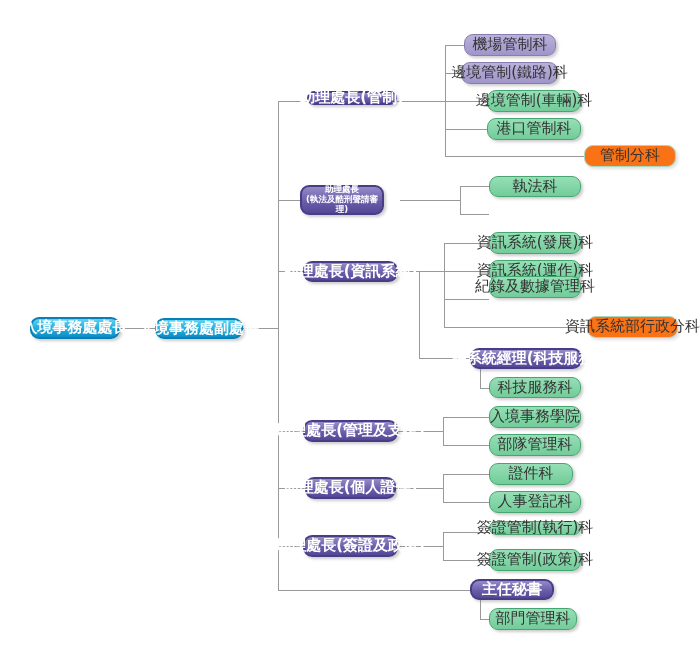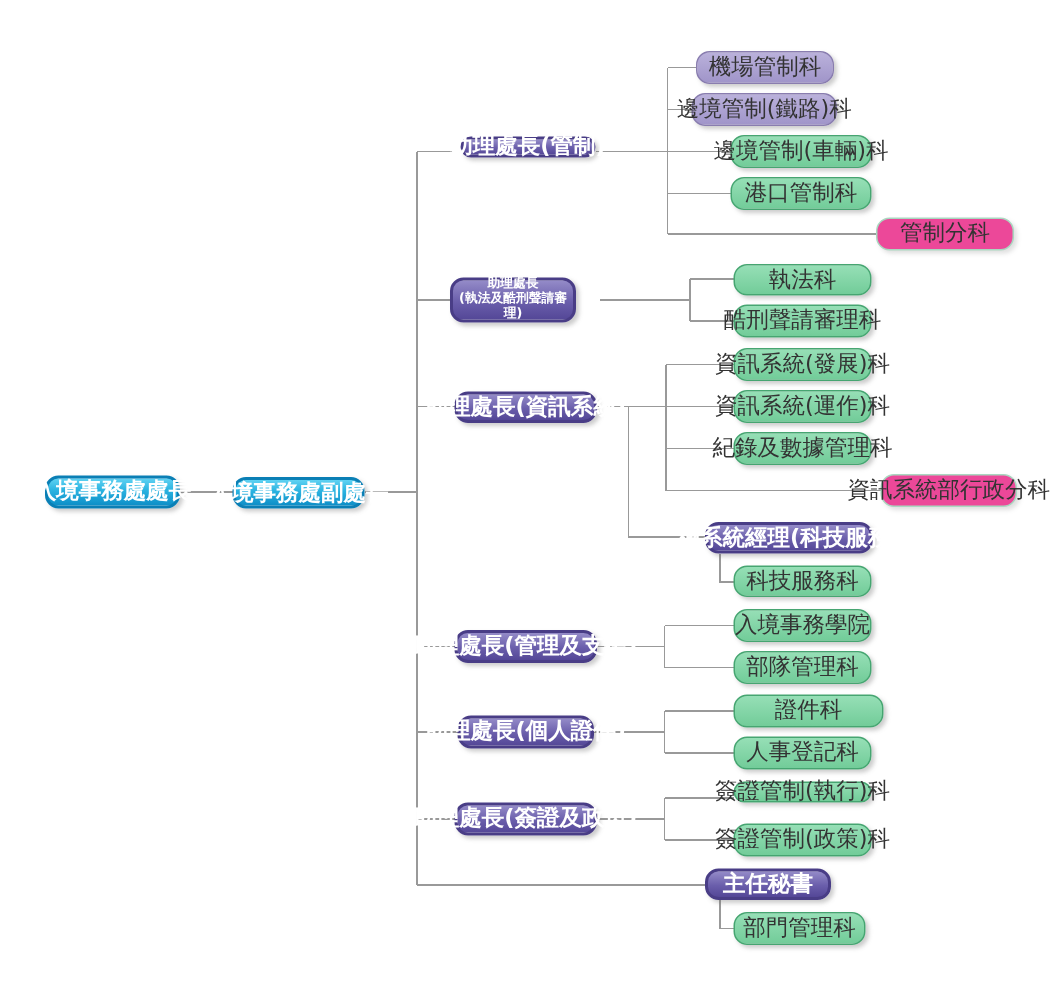--- a/index.html
+++ b/index.html
@@ -37,21 +37,21 @@
     background:linear-gradient(180deg,#bab1db 0%,#a095c9 100%);
     border:1.5px solid #897daf;
     color:#333333;
   }
   .green{
     background:linear-gradient(180deg,#96dfb6 0%,#72cc99 100%);
     border:1.5px solid #46a571;
     color:#333333;
   }
   .pale{
-    background:#ec4899;
+    background:#f97316;
     border:1.5px solid #a9d7c0;
     color:#333333;
     box-shadow:2px 2px 3px rgba(130,130,130,0.25);
   }
 </style>
 </head>
 <body>
 
 <div id="canvas">
 
@@ -119,32 +119,31 @@
   <div class="node purple" style="left:470px;top:348px;width:112px;height:21px">總系統經理(科技服務)</div>
   <div class="node purple" style="left:470px;top:579px;width:84px;height:21px">主任秘書</div>
 
   <div class="node lavender" style="left:464px;top:34px;width:92px;height:22px">機場管制科</div>
   <div class="node lavender" style="left:461px;top:62px;width:97px;height:22px">邊境管制(鐵路)科</div>
   <div class="node green" style="left:487px;top:90px;width:94px;height:22px">邊境管制(車輛)科</div>
   <div class="node green" style="left:487px;top:118px;width:94px;height:22px">港口管制科</div>
   <div class="node pale" style="left:584px;top:145px;width:92px;height:22px">管制分科</div>
 
   <div class="node green" style="left:489px;top:176px;width:92px;height:21px">執法科</div>
-  <div class="node green" style="left:489px;top:203px;width:92px;height:22px">酷刑聲請審理科</div>
 
   <div class="node green" style="left:489px;top:232px;width:92px;height:22px">資訊系統(發展)科</div>
   <div class="node green" style="left:489px;top:260px;width:92px;height:22px">資訊系統(運作)科</div>
-  <div class="node green" style="left:489px;top:288px;width:92px;height:22px">紀錄及數據管理科</div>
+  <div class="node green" style="left:489px;top:276px;width:92px;height:22px">紀錄及數據管理科</div>
   <div class="node pale" style="left:587px;top:316px;width:91px;height:22px">資訊系統部行政分科</div>
   <div class="node green" style="left:489px;top:377px;width:92px;height:21px">科技服務科</div>
 
   <div class="node green" style="left:489px;top:406px;width:92px;height:22px">入境事務學院</div>
   <div class="node green" style="left:489px;top:434px;width:92px;height:22px">部隊管理科</div>
 
-  <div class="node green" style="left:489px;top:463px;width:100px;height:22px">證件科</div>
+  <div class="node green" style="left:489px;top:463px;width:84px;height:22px">證件科</div>
   <div class="node green" style="left:489px;top:491px;width:92px;height:22px">人事登記科</div>
 
   <div class="node green" style="left:489px;top:521px;width:92px;height:14px">簽證管制(執行)科</div>
   <div class="node green" style="left:489px;top:549px;width:92px;height:22px">簽證管制(政策)科</div>
 
   <div class="node green" style="left:489px;top:608px;width:88px;height:22px">部門管理科</div>
 
 </div>
 
 </body></html>

